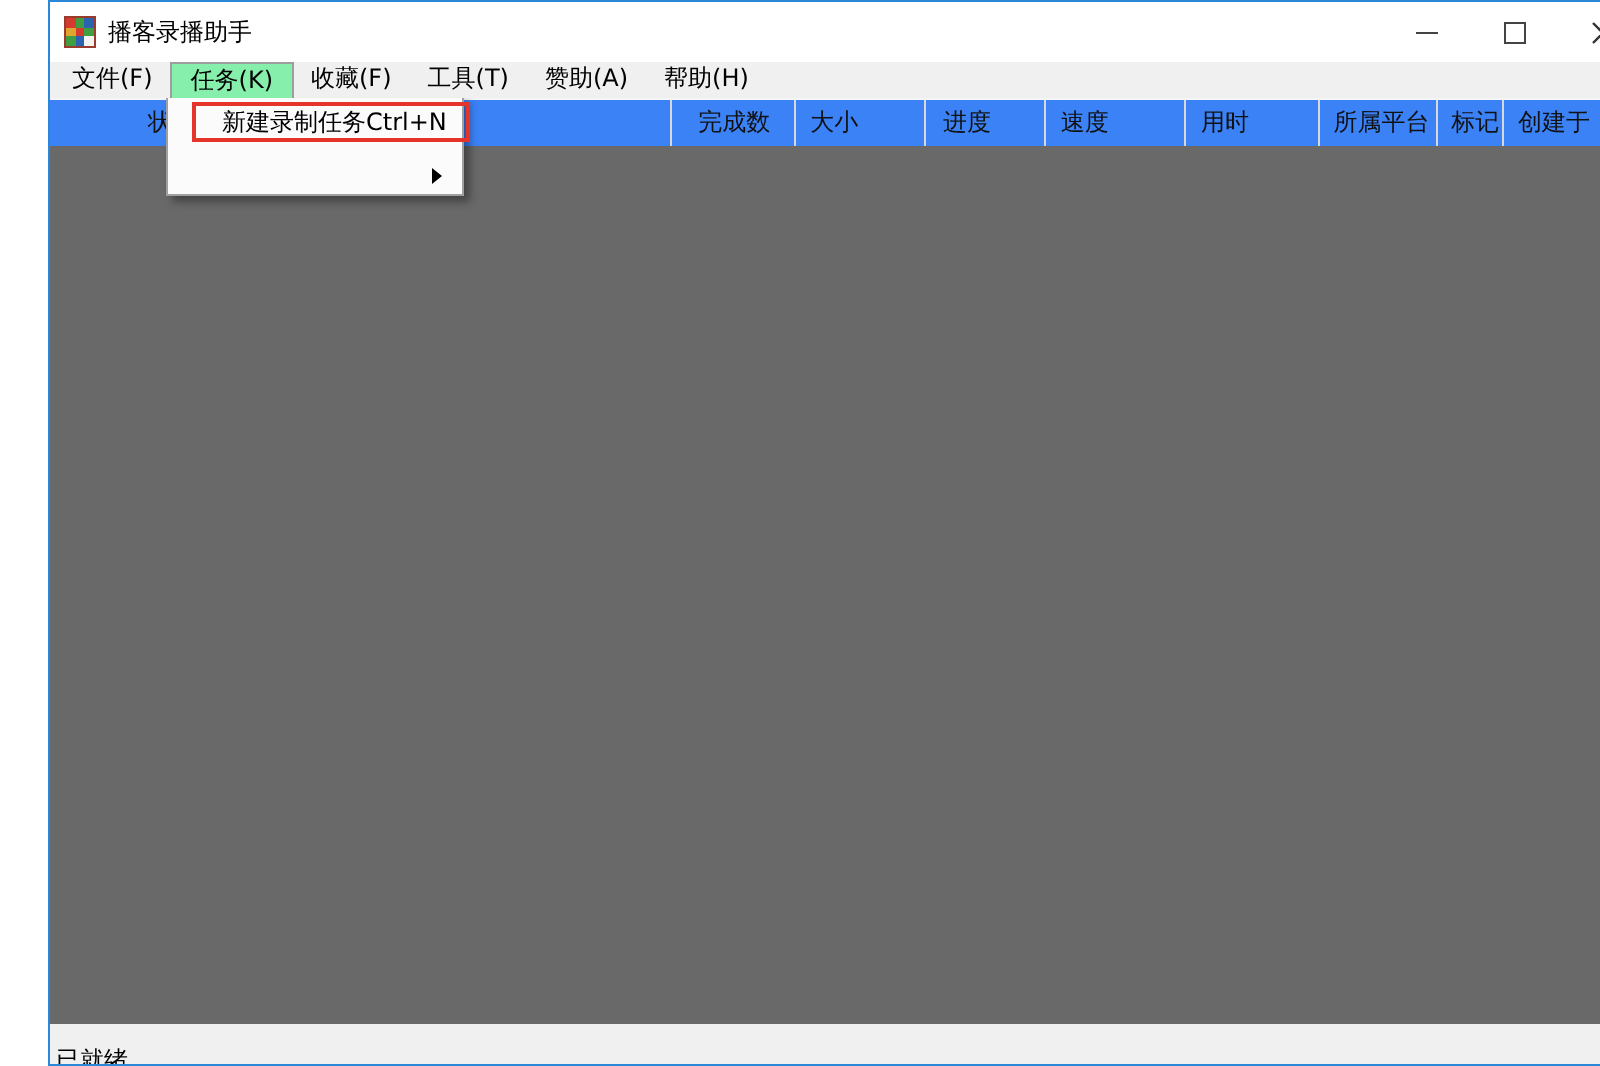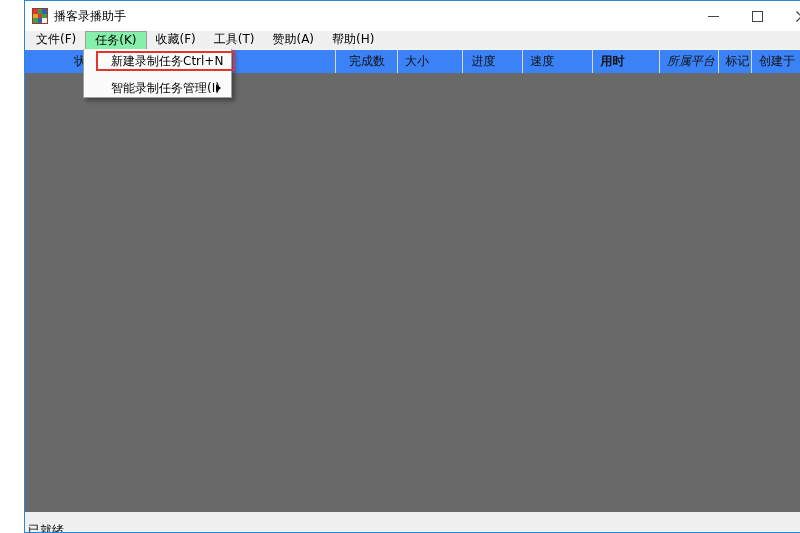--- a/index.html
+++ b/index.html
@@ -32,21 +32,21 @@
   .menubar-item.open { background:#86efac; border:1px solid #9e9e9e; border-bottom:none; position:relative; z-index:13; }
   
   .header-row { height:24px; background:#3b82f6; display:flex; border-top:1px solid #f5f5f5;padding-left:42px; }
   .hcell {
     border-right:1px solid #d8d8d8; padding-left:7px;
     display:flex; align-items:center; white-space:nowrap; overflow:hidden; color:#111;
   }
   .hcell:nth-child(1){width:37px;}  .hcell:nth-child(2){width:248px;}
   .hcell:nth-child(3){width:65px; padding-left:13px;}  .hcell:nth-child(4){width:68px;text-align:right;}
   .hcell:nth-child(5){width:64px; padding-left:9px;text-align:right;}  .hcell:nth-child(6){width:74px;}
-  .hcell:nth-child(7){width:70px;font-weight:bold;}  .hcell:nth-child(8){width:62px;font-style:italic;}
+  .hcell:nth-child(7){width:70px;}  .hcell:nth-child(8){width:62px;}
   .hcell:nth-child(9){width:35px;}  .hcell:nth-child(10){width:75px; border-right:none;}
   
   .main-area { height:439px; background:#696969; }
   .statusbar { height:36px; background:#f0f0f0; display:flex; align-items:center; padding-left:3px; position:relative; }
   .grip { position:absolute; right:5px; bottom:5px; width:2px; height:2px; background:#8a8a8a;
     box-shadow:0 -4px 0 #8a8a8a, 0 -8px 0 #8a8a8a, -4px 0 0 #8a8a8a, -4px -4px 0 #8a8a8a, -8px 0 0 #8a8a8a; }
   
   .dropdown {
     position:absolute; left:58px; top:47px; width:149px; height:50px;
     background:#fbfbfb; border:1px solid #a0a0a0;
@@ -133,18 +133,17 @@
     <div class="grip"></div>
   </div>
 
   <div class="dropdown">
     <div class="dd-item dd-item-1">
       <span>新建录制任务</span>
       <span class="shortcut">Ctrl+N</span>
       <span class="red-box"></span>
     </div>
     <div class="dd-item dd-item-2">
-      <span>智能录制任务管理(I)</span>
       <span class="submenu-arrow"></span>
     </div>
   </div>
 
 </div>
 
 </body></html>

